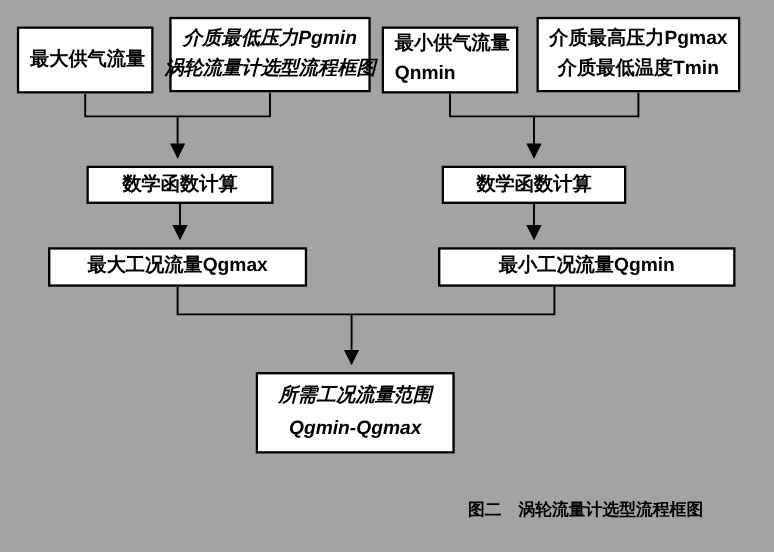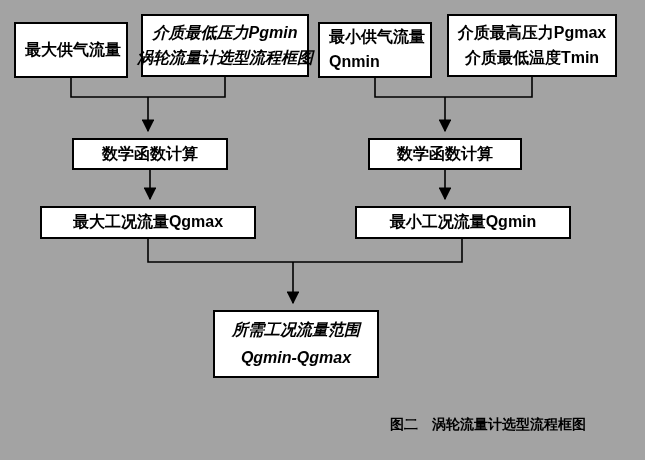--- a/index.html
+++ b/index.html
@@ -110,21 +110,21 @@
   </div>
 
   <div class="node center" style="left:368px; top:138px; width:154px; height:32px;">
     <span class="node-line">数学函数计算</span>
   </div>
 
   <div class="node center" style="left:40px; top:206px; width:216px; height:33px;">
     <span class="node-line">最大工况流量Qgmax</span>
   </div>
 
-  <div class="node center" style="left:355px; top:206px; width:216px; height:33px;">
+  <div class="node center" style="left:365px; top:206px; width:248px; height:33px;">
     <span class="node-line">最小工况流量Qgmin</span>
   </div>
 
   <div class="node center wide-lines" style="left:213px; top:310px; width:166px; height:68px;font-style:italic;">
     <span class="node-line">所需工况流量范围</span>
     <span class="node-line">Qgmin-Qgmax</span>
   </div>
 
   <div class="caption">图二　涡轮流量计选型流程框图</div>
 

